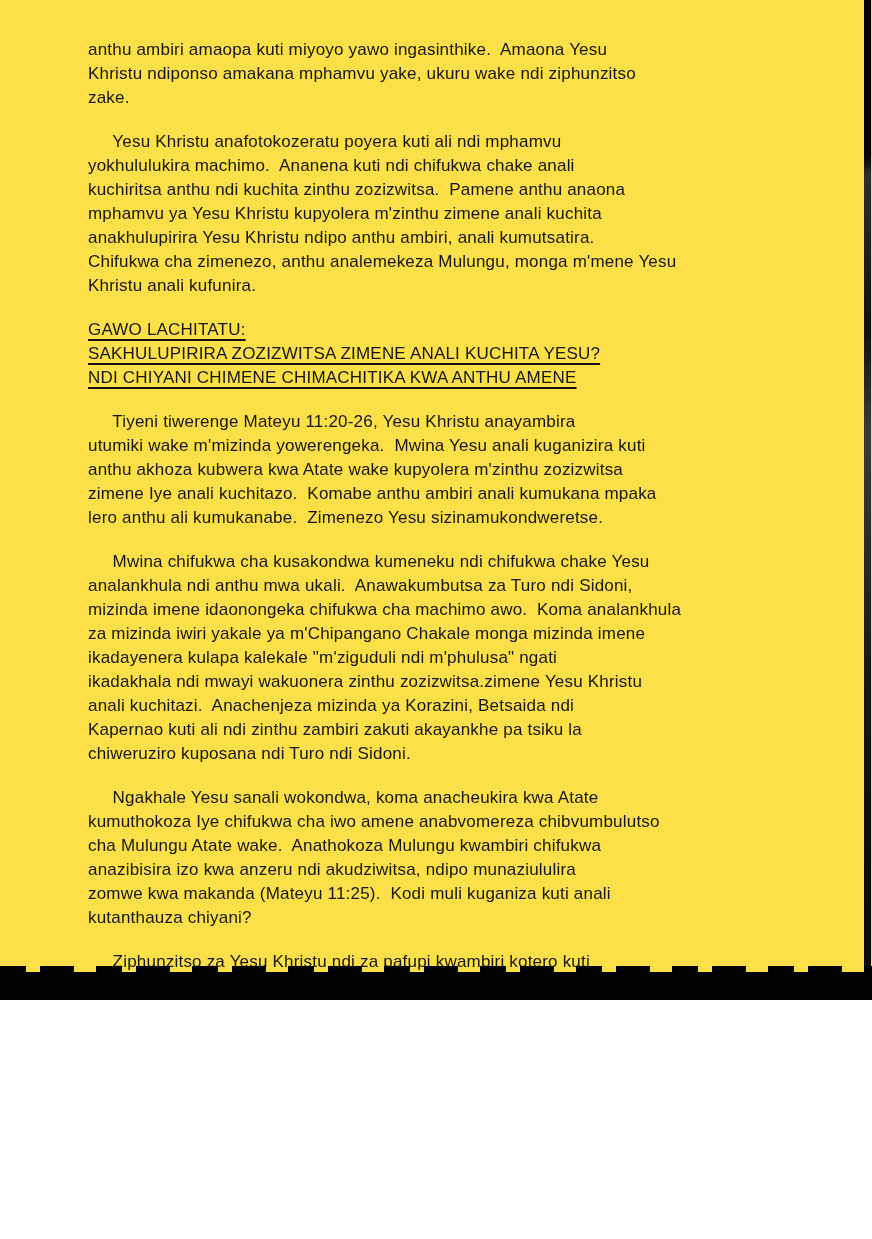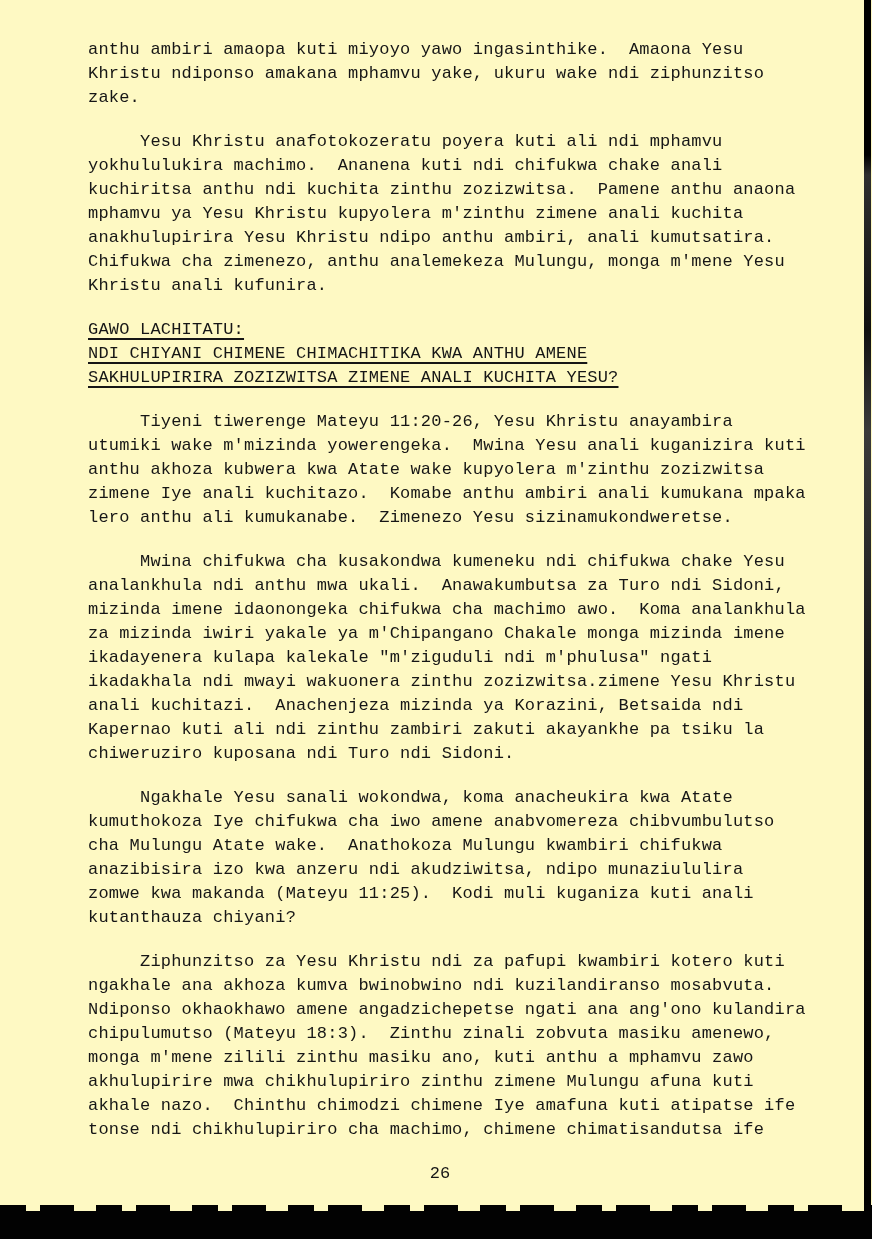--- a/index.html
+++ b/index.html
@@ -3,24 +3,24 @@
 <meta charset="utf-8">
 <style>
   html, body {
     margin: 0;
     padding: 0;
     background: #ffffff;
   }
   .scan-page {
     position: relative;
     width: 872px;
-    height: 1239px;
-    background: #fef9c3;
+    height: 1000px;
+    background: #fde047;
     overflow: hidden;
-    font-family: Liberation Mono, monospace;
+    font-family: Liberation Sans, sans-serif;
     color: #161616;
   }
   .text-block {
     position: absolute;
     left: 88px;
     top: 38px;
     width: 732px;
     font-size: 17px;
     line-height: 24px;
   }
@@ -108,22 +108,22 @@
 yokhululukira machimo.  Ananena kuti ndi chifukwa chake anali
 kuchiritsa anthu ndi kuchita zinthu zozizwitsa.  Pamene anthu anaona
 mphamvu ya Yesu Khristu kupyolera m'zinthu zimene anali kuchita
 anakhulupirira Yesu Khristu ndipo anthu ambiri, anali kumutsatira.
 Chifukwa cha zimenezo, anthu analemekeza Mulungu, monga m'mene Yesu
 Khristu anali kufunira.</p>
 
     <div class="heading-row">
       <span class="heading-label">GAWO LACHITATU:</span>
       <div class="heading-title">
+        <span>SAKHULUPIRIRA ZOZIZWITSA ZIMENE ANALI KUCHITA YESU?</span>
         <span>NDI CHIYANI CHIMENE CHIMACHITIKA KWA ANTHU AMENE</span>
-        <span>SAKHULUPIRIRA ZOZIZWITSA ZIMENE ANALI KUCHITA YESU?</span>
       </div>
     </div>
 
     <p class="scan-par">     Tiyeni tiwerenge Mateyu 11:20-26, Yesu Khristu anayambira
 utumiki wake m'mizinda yowerengeka.  Mwina Yesu anali kuganizira kuti
 anthu akhoza kubwera kwa Atate wake kupyolera m'zinthu zozizwitsa
 zimene Iye anali kuchitazo.  Komabe anthu ambiri anali kumukana mpaka
 lero anthu ali kumukanabe.  Zimenezo Yesu sizinamukondweretse.</p>
 
     <p class="scan-par">     Mwina chifukwa cha kusakondwa kumeneku ndi chifukwa chake Yesu

